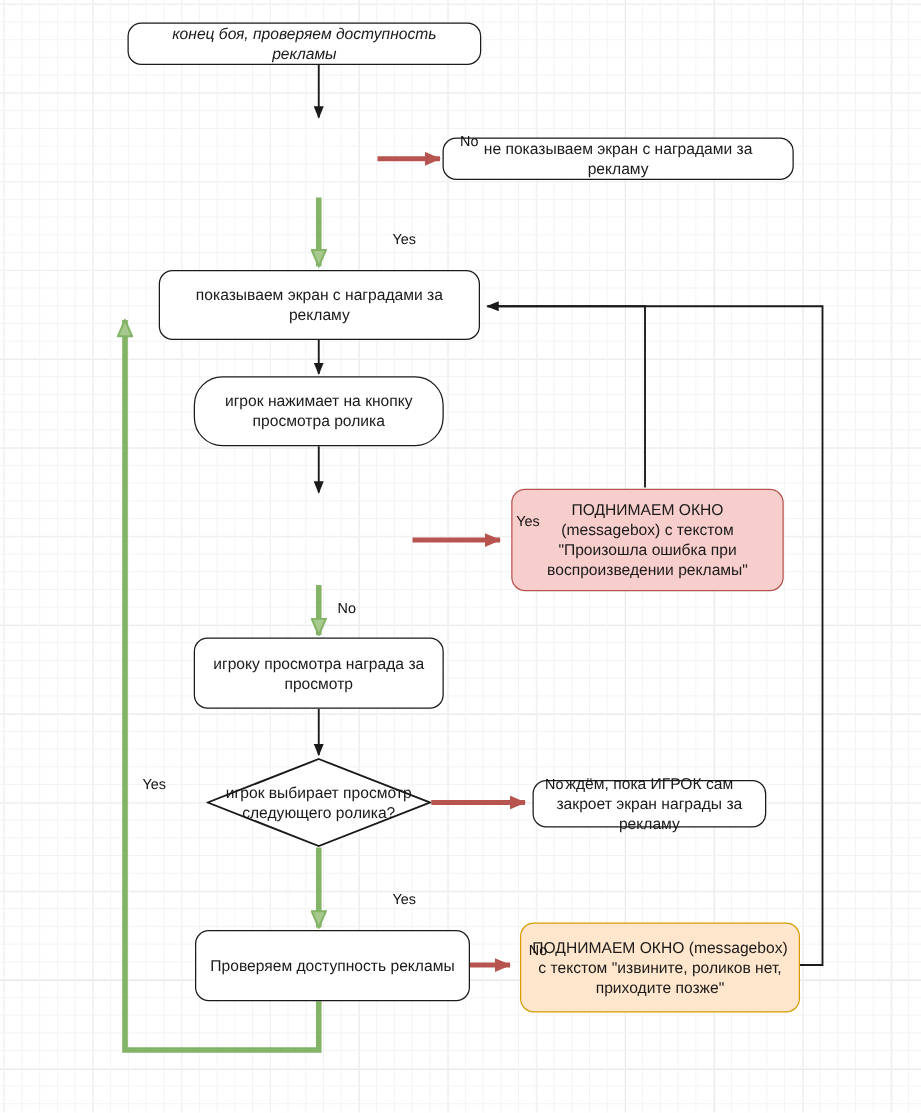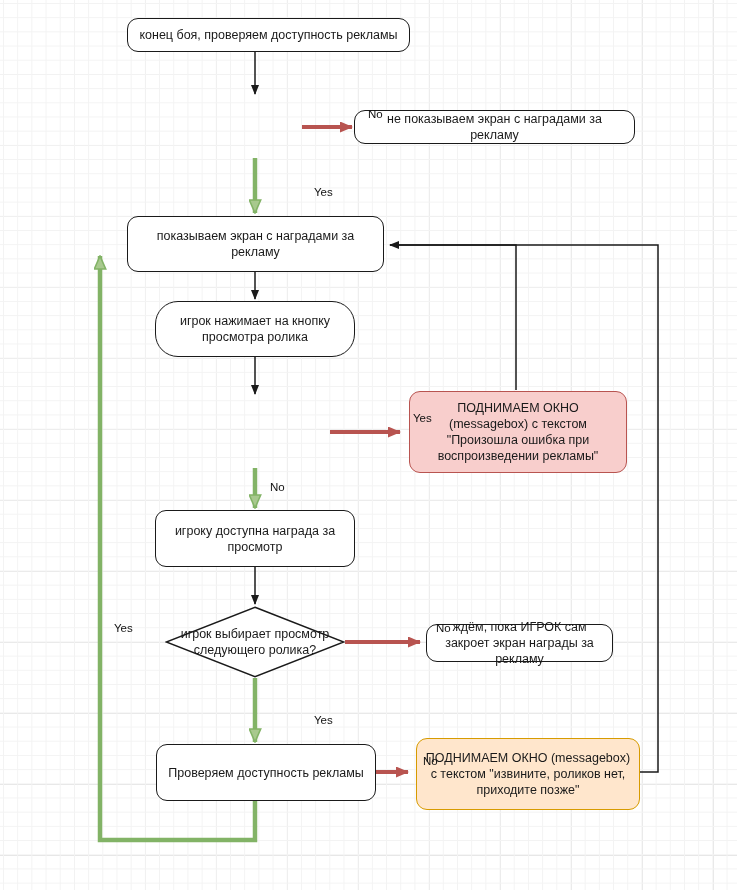--- a/index.html
+++ b/index.html
@@ -159,21 +159,21 @@
 
     <g>
       <path d="M516,390 L516,245 L390,245" stroke="#1a1a1a" stroke-width="1.5" fill="none" marker-end="url(#arrow-black)"></path>
     </g>
 
     <g>
       <path d="M640,772 L658,772 L658,245 L390,245" stroke="#1a1a1a" stroke-width="1.5" fill="none"></path>
     </g>
   </svg>
 
-  <div class="node proc" style="left:127px; top:18px; width:283px; height:34px;">
+  <div class="node proc" style="left:102px; top:18px; width:283px; height:34px;font-style:italic;">
     <span>конец боя, проверяем доступность рекламы</span>
   </div>
 
 
   <div class="node proc" style="left:127px; top:216px; width:257px; height:56px;">
     <span>показываем экран с наградами за рекламу</span>
   </div>
 
   <div class="node proc" style="left:354px; top:110px; width:281px; height:34px;">
     <span>не показываем экран с наградами за рекламу</span>
@@ -182,21 +182,21 @@
   <div class="node proc" style="left:155px; top:301px; width:200px; height:56px;border-radius:23px;">
     <span>игрок нажимает на кнопку просмотра ролика</span>
   </div>
 
 
   <div class="node proc pink" style="left:409px; top:391px; width:218px; height:82px;">
     <span>ПОДНИМАЕМ ОКНО (messagebox) с текстом "Произошла ошибка при воспроизведении рекламы"</span>
   </div>
 
   <div class="node proc" style="left:155px; top:510px; width:200px; height:57px;">
-    <span>игроку доступна награда за просмотр</span>
+    <span>игроку просмотра награда за просмотр</span>
   </div>
 
   <div class="diamond-wrap" style="left:165px; top:606px; width:180px; height:72px;">
     <svg width="180" height="72" viewBox="0 0 180 72">
       <polygon points="90,1.2 178.8,36 90,70.8 1.2,36" fill="#ffffff" stroke="#1a1a1a" stroke-width="1.5"></polygon>
     </svg>
     <div class="diamond-label">игрок выбирает просмотр следующего ролика?</div>
   </div>
 
   <div class="node proc" style="left:426px; top:624px; width:187px; height:38px;">

